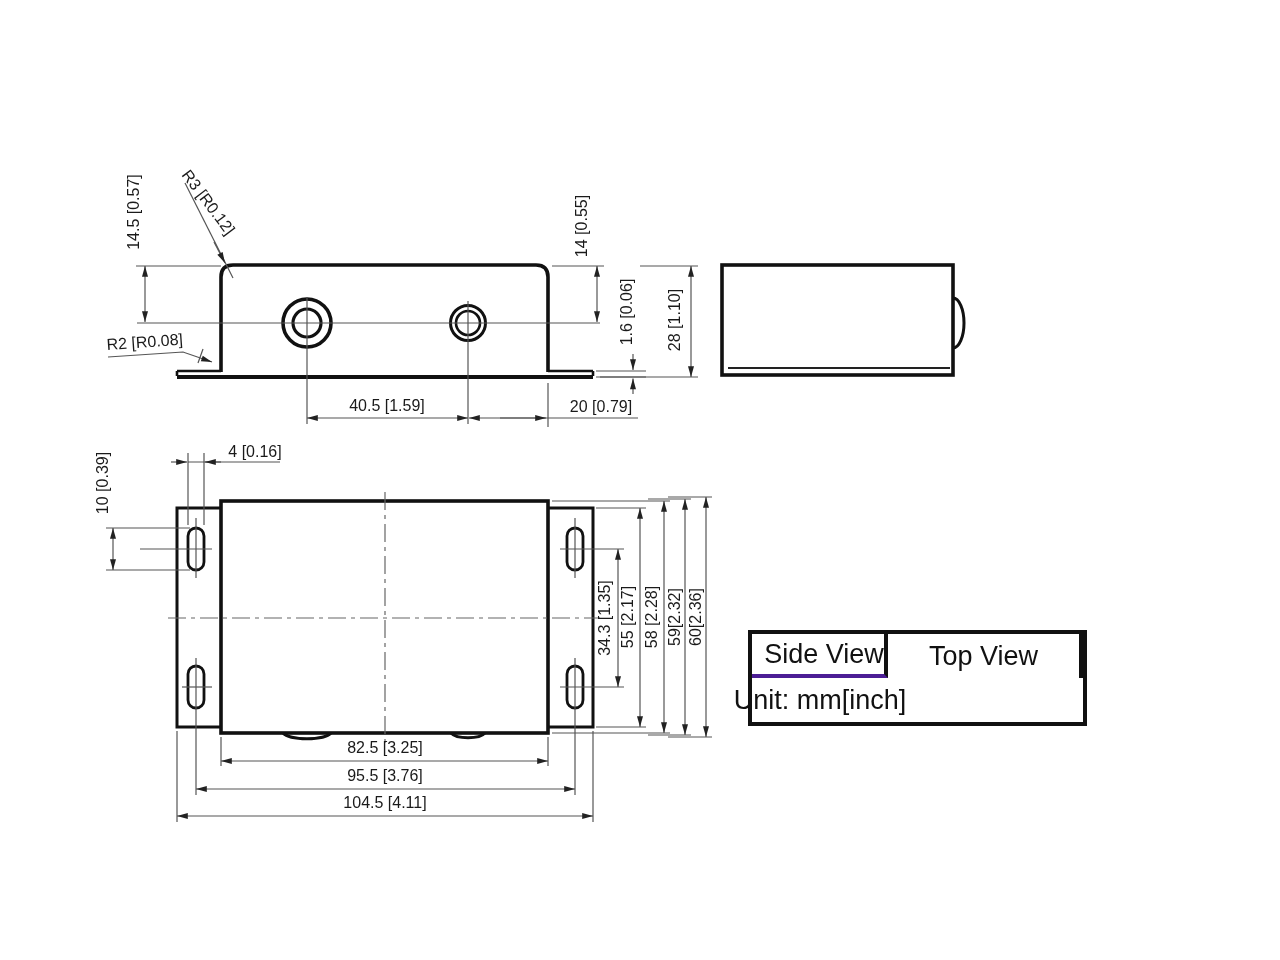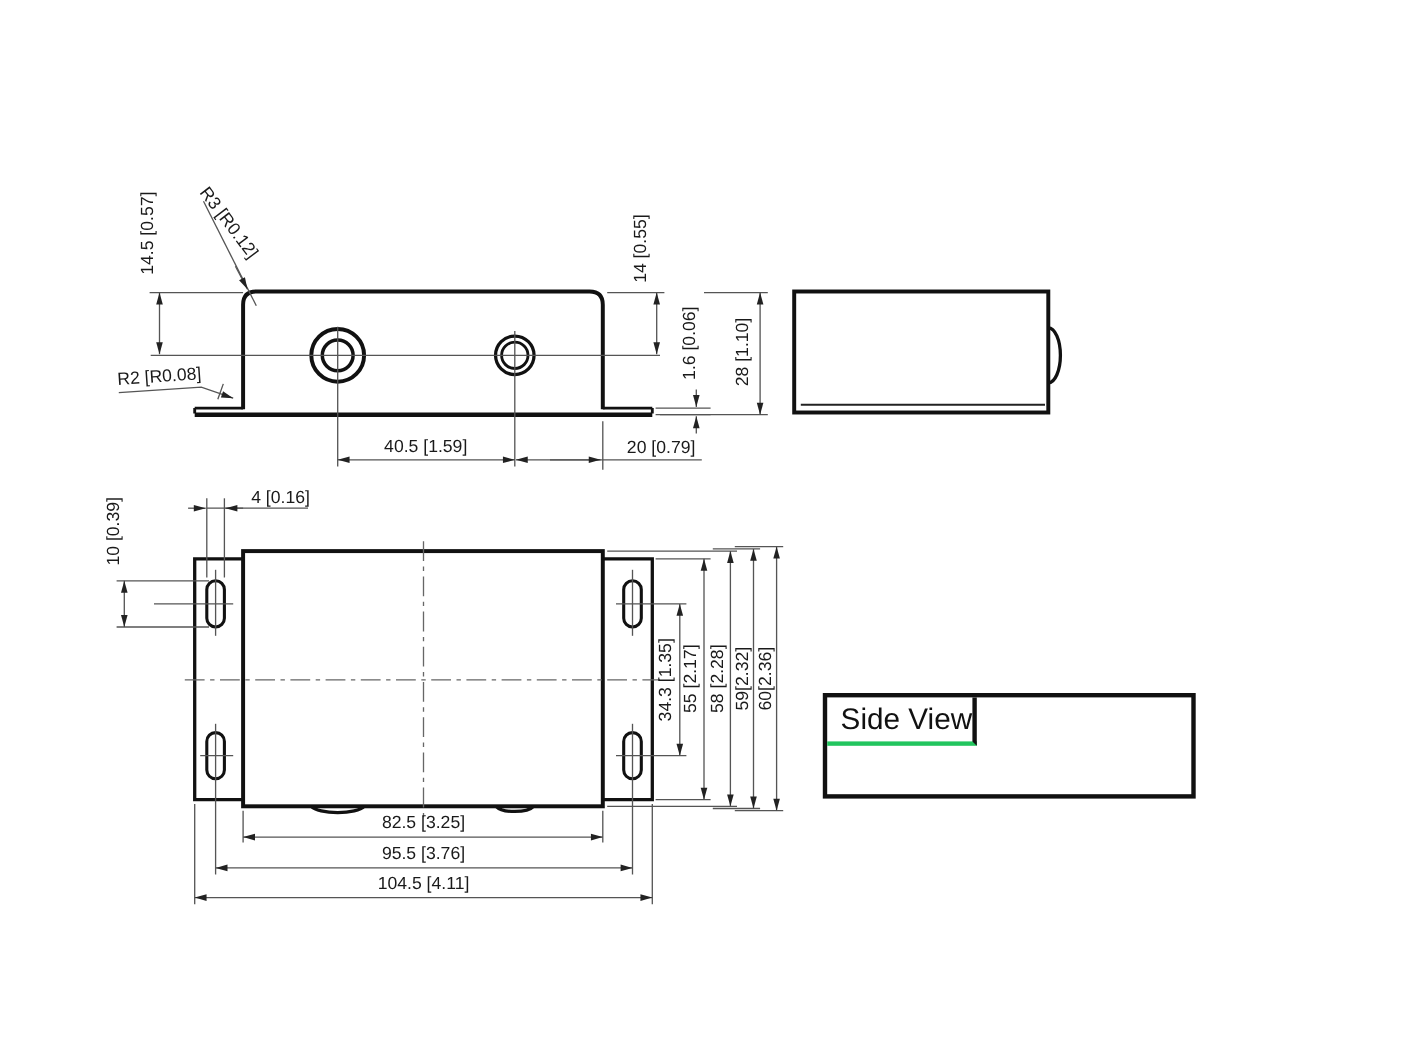--- a/index.html
+++ b/index.html
@@ -8,21 +8,21 @@
   svg{position:absolute;left:0;top:0;}
   .outline{stroke:#111;fill:none;}
   .thin{stroke:#555;stroke-width:1.2;fill:none;}
   .cl{stroke:#666;stroke-width:1.2;fill:none;stroke-dasharray:18 5 4 5;}
   .dim{font-size:16px;fill:#1a1a1a;}
   .legend-table{position:absolute;left:748px;top:630px;width:331px;height:88px;
     border:4px solid #111;display:grid;grid-template-columns:136px 1fr;grid-template-rows:1fr 1fr;
     background:#fff;font-size:27px;color:#111;}
   .legend-cell{display:flex;align-items:center;justify-content:center;white-space:nowrap;}
   .b-r{border-right:4px solid #111;}
-  .b-b{border-bottom:4px solid #22c55e;padding-left:12px;}
+  .b-b{border-bottom:4px solid #4c1d95;padding-left:12px;}
 </style>
 </head>
 <body>
 
 <div class="canvas">
 
 <svg width="1280" height="960" viewBox="0 0 1280 960">
   <defs>
     <marker id="arw" markerUnits="userSpaceOnUse" markerWidth="12" markerHeight="8" viewBox="0 0 12 8" refX="11.4" refY="4" orient="auto-start-reverse">
       <path d="M0.6,1 L11.4,4 L0.6,7 Z" fill="#222"></path>
@@ -198,15 +198,17 @@
       <line class="thin" x1="177" y1="731" x2="177" y2="822"></line>
       <line class="thin" x1="593" y1="731" x2="593" y2="822"></line>
       <line class="thin" x1="177" y1="816" x2="593" y2="816" marker-start="url(#arw)" marker-end="url(#arw)"></line>
       <text class="dim" x="385" y="808" text-anchor="middle">104.5 [4.11]</text>
     </g>
   </g>
 </svg>
 
 <div class="legend-table">
   <div class="legend-cell b-r b-b">Side View</div>
+  <div class="legend-cell b-r">Top View</div>
+  <div class="legend-cell">Unit: mm[inch]</div>
 </div>
 
 </div>
 
 </body></html>

